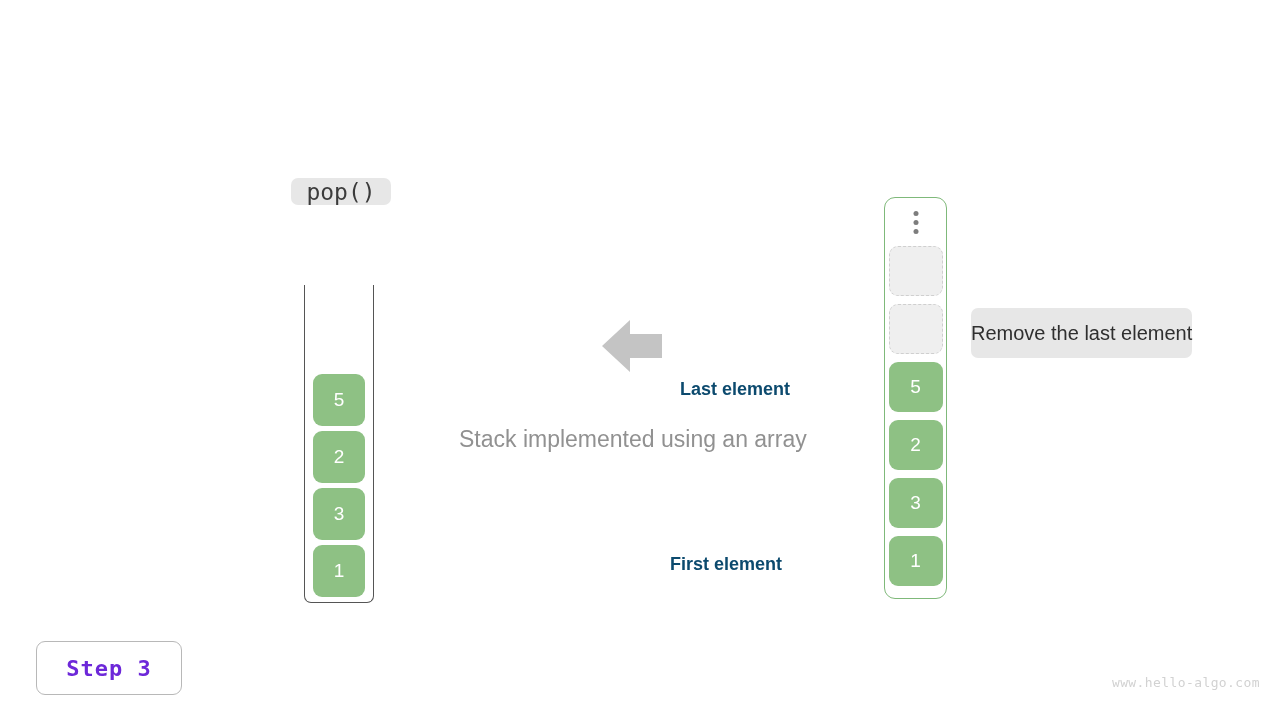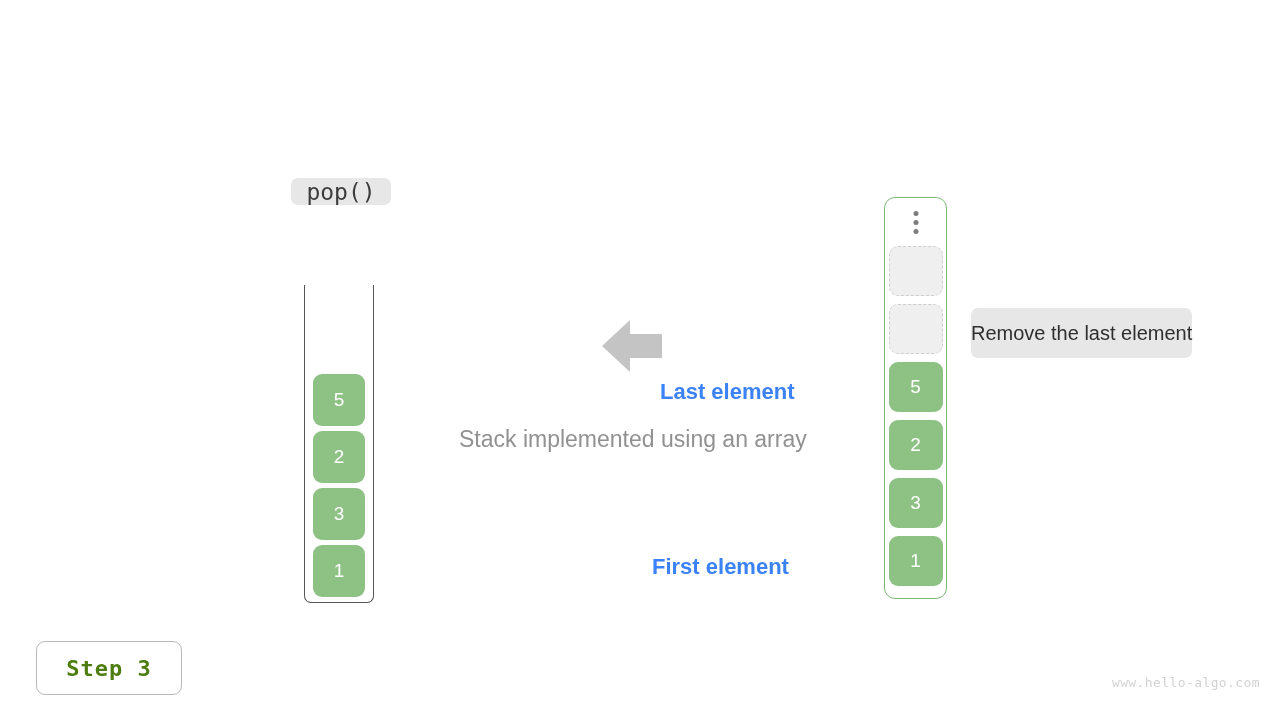--- a/index.html
+++ b/index.html
@@ -58,21 +58,21 @@
     height: 52px;
     background: #ffffff;
     border: 1.6px solid #b8b8b8;
     border-radius: 9px;
     display: flex;
     align-items: center;
     justify-content: center;
     font-family: "DejaVu Sans Mono", "Liberation Mono", monospace;
     font-size: 22px;
     font-weight: bold;
-    color: #4d7c0f;
+    color: #6d28d9;
     letter-spacing: 1px;
   }
 
   .watermark {
     position: absolute;
     right: 20px;
     top: 675px;
     font-family: "DejaVu Sans Mono", "Liberation Mono", monospace;
     font-size: 13px;
     color: #d2d2d2;
@@ -84,23 +84,23 @@
     position: absolute;
     left: 459px;
     top: 426px;
     font-size: 23px;
     color: #919191;
     white-space: nowrap;
   }
 
   .elem-label {
     position: absolute;
-    font-size: 22px;
+    font-size: 18px;
     font-weight: bold;
-    color: #3b82f6;
+    color: #0c4a6e;
     white-space: nowrap;
     text-align: right;
   }
   .elem-label.last  { left: 660px; top: 379px; width: 130px; }
   .elem-label.first { left: 652px; top: 554px; width: 130px; }
 
   
   .arrow-left {
     position: absolute;
     left: 602px;

